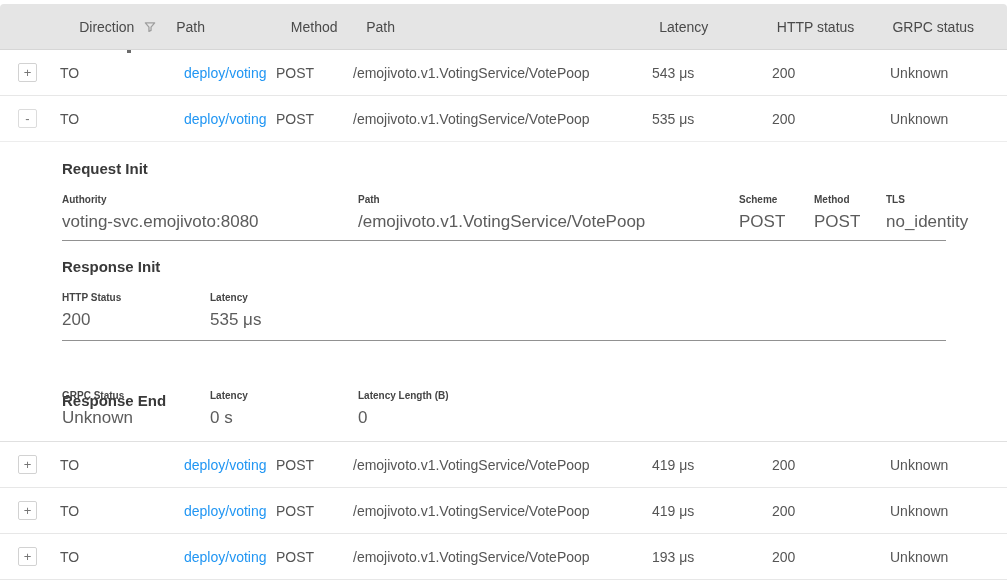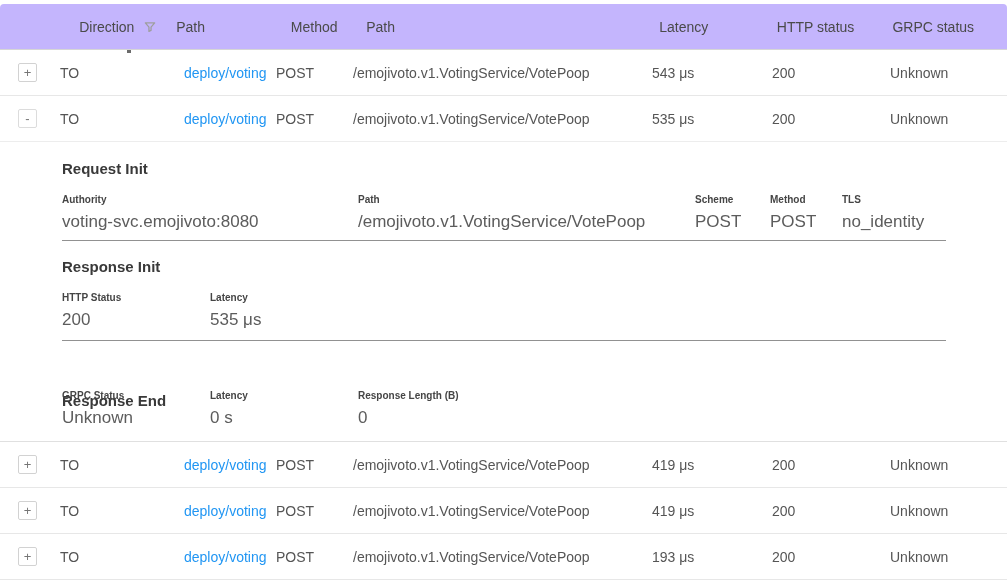--- a/index.html
+++ b/index.html
@@ -8,21 +8,21 @@
   .app { position:relative; width:1007px; height:586px; background:#fff; overflow:hidden; color:#555; font-size:14px; }
 
   
   .top-strip { position:relative; height:4px; background:#fff; }
   .frag { position:absolute; top:0; width:4px; height:3px; background:#6b6b6b; }
   .frag.f1 { left:127px; }
   .frag.f2 { left:389px; width:3px; }
 
   
   .trow, .thead { display:flex; align-items:center; width:1007px; }
-  .thead { height:46px; background:#c4b5fd; border-bottom:1px solid #d6d6d6; color:#4a4a4a; font-weight:500; border-radius:4px 4px 0 0;padding-left:20px; }
+  .thead { height:46px; background:#e5e5e5; border-bottom:1px solid #d6d6d6; color:#4a4a4a; font-weight:500; border-radius:4px 4px 0 0;padding-left:20px; }
   .trow { height:46px; border-bottom:1px solid #e7e7e7; background:#fff; }
   .cell { overflow:hidden; white-space:nowrap; }
   .c-exp    { width:60px;  padding-left:18px; }
   .c-dir    { width:99px;  }
   .c-name   { width:117px; }
   .c-method { width:77px;  }
   .c-path   { width:299px; }
   .c-lat    { width:120px; }
   .c-http   { width:118px; }
   .c-grpc   { width:117px; }
@@ -34,21 +34,21 @@
   .link { color:#2196f3; text-decoration:none; cursor:pointer;margin-left:25px; }
 
   
   .detail { position:relative; height:300px; background:#fff; border-bottom:1px solid #e0e0e0; }
   .sec-title { position:absolute; left:62px; font-size:15px; font-weight:700; color:#393939; }
   .t1 { top:18px; } .t2 { top:116px; } .t3 { top:214px;margin-top:36px; }
   .sec-fields { position:absolute; left:62px; right:0; display:flex; }
   .f1 { top:50px; } .f2 { top:148px; } .f3 { top:246px; }
   .field .flabel { font-size:10px; font-weight:700; color:#454545; line-height:15px; margin-bottom:7px; }
   .field .fvalue { font-size:17px; color:#5c5c5c; line-height:15px; white-space:nowrap; }
-  .w-authority { width:296px; } .w-path { width:337px; } .w-scheme { width:75px; } .w-method2 { width:72px; } .w-tls { flex:1; }
+  .w-authority { width:296px; } .w-path { width:337px; } .w-scheme { width:75px;margin-left:44px; } .w-method2 { width:72px; } .w-tls { flex:1; }
   .w-col1 { width:148px; } .w-col2 { width:148px; } .w-col3 { flex:1; }
   .rule { position:absolute; left:62px; width:884px; height:1px; background:#919191; }
   .r1 { top:98px; } .r2 { top:198px; }
 </style>
 </head>
 <body>
 
 <div class="app">
 
   <div class="top-strip">
@@ -145,21 +145,21 @@
     <div class="sec-fields f3">
       <div class="field w-col1">
         <div class="flabel">GRPC Status</div>
         <div class="fvalue">Unknown</div>
       </div>
       <div class="field w-col2">
         <div class="flabel">Latency</div>
         <div class="fvalue">0 s</div>
       </div>
       <div class="field w-col3">
-        <div class="flabel">Response Length (B)</div>
+        <div class="flabel">Latency Length (B)</div>
         <div class="fvalue">0</div>
       </div>
     </div>
   </div>
 
   <div class="trow">
     <div class="cell c-exp">
         <button class="expander">+</button>
       </div>
     <div class="cell c-dir">TO</div>

